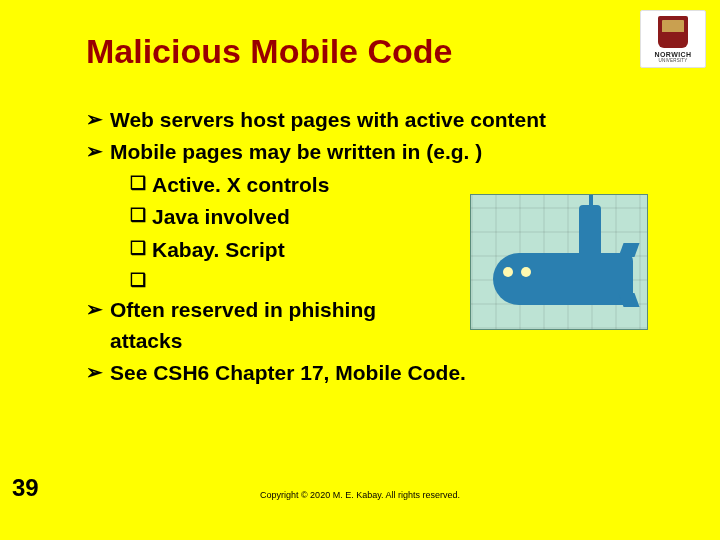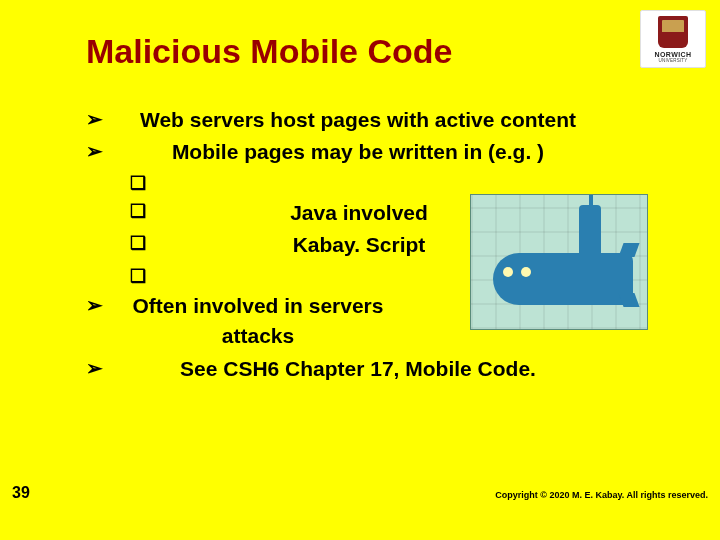--- a/index.html
+++ b/index.html
@@ -82,21 +82,21 @@
     display: flex;
     padding-left: 44px;
     max-width: 480px;
     margin-bottom: 2px;
   }
   .bullet-l2 .marker {
     flex: 0 0 auto;
     width: 22px;
     font-size: 18px;
   }
-  .bullet-text { flex: 1 1 auto; text-align: center; }
+  .bullet-text { flex: 1 1 auto; }
   .reference .ital { }
   .illus {
     position: absolute;
     top: 194px;
     right: 72px;
     width: 178px;
     height: 136px;
     background: #bde3d4;
     border: 1px solid #5a8b7a;
     overflow: hidden;
@@ -164,31 +164,31 @@
     position: absolute;
     left: 50px; top: 72px;
     width: 10px; height: 10px;
     background: #fff9b0;
     border-radius: 50%;
   }
   .page-num {
     position: absolute;
     left: 12px;
     bottom: 14px;
-    font-size: 16px;
+    font-size: 24px;
     font-weight: bold;
     color: #000;
   }
   .copyright {
     position: absolute;
-    left: 0; right: 12px;
+    left: 0; right: 0;
     bottom: 16px;
-    text-align: right;
+    text-align: center;
     font-size: 9px;
-    font-weight: bold;
+    font-weight: normal;
     color: #000;
   }
 </style>
 </head>
 <body>
 
 <div class="slide">
 
   <div class="logo">
     <div class="logo-crest"></div>
@@ -205,36 +205,37 @@
       <span class="bullet-text">Web servers host pages with active content</span>
     </div>
 
     <div class="bullet-l1">
       <span class="marker">➢</span>
       <span class="bullet-text">Mobile pages may be written in (e.g. )</span>
     </div>
 
     <div class="bullet-l2">
       <span class="marker">❑</span>
+      <span class="bullet-text">Active. X controls</span>
     </div>
     <div class="bullet-l2">
       <span class="marker">❑</span>
       <span class="bullet-text">Java involved</span>
     </div>
     <div class="bullet-l2">
       <span class="marker">❑</span>
       <span class="bullet-text">Kabay. Script</span>
     </div>
     <div class="bullet-l2">
       <span class="marker">❑</span>
     </div>
 
     <div class="bullet-l1" style="max-width:320px;">
       <span class="marker">➢</span>
-      <span class="bullet-text">Often involved in servers attacks</span>
+      <span class="bullet-text">Often reserved in phishing attacks</span>
     </div>
 
     <div class="bullet-l1 reference">
       <span class="marker">➢</span>
       <span class="bullet-text">
         <span>See </span><span class="ital">CSH6</span><span> Chapter 17, Mobile Code.</span>
       </span>
     </div>
 
   </div>

